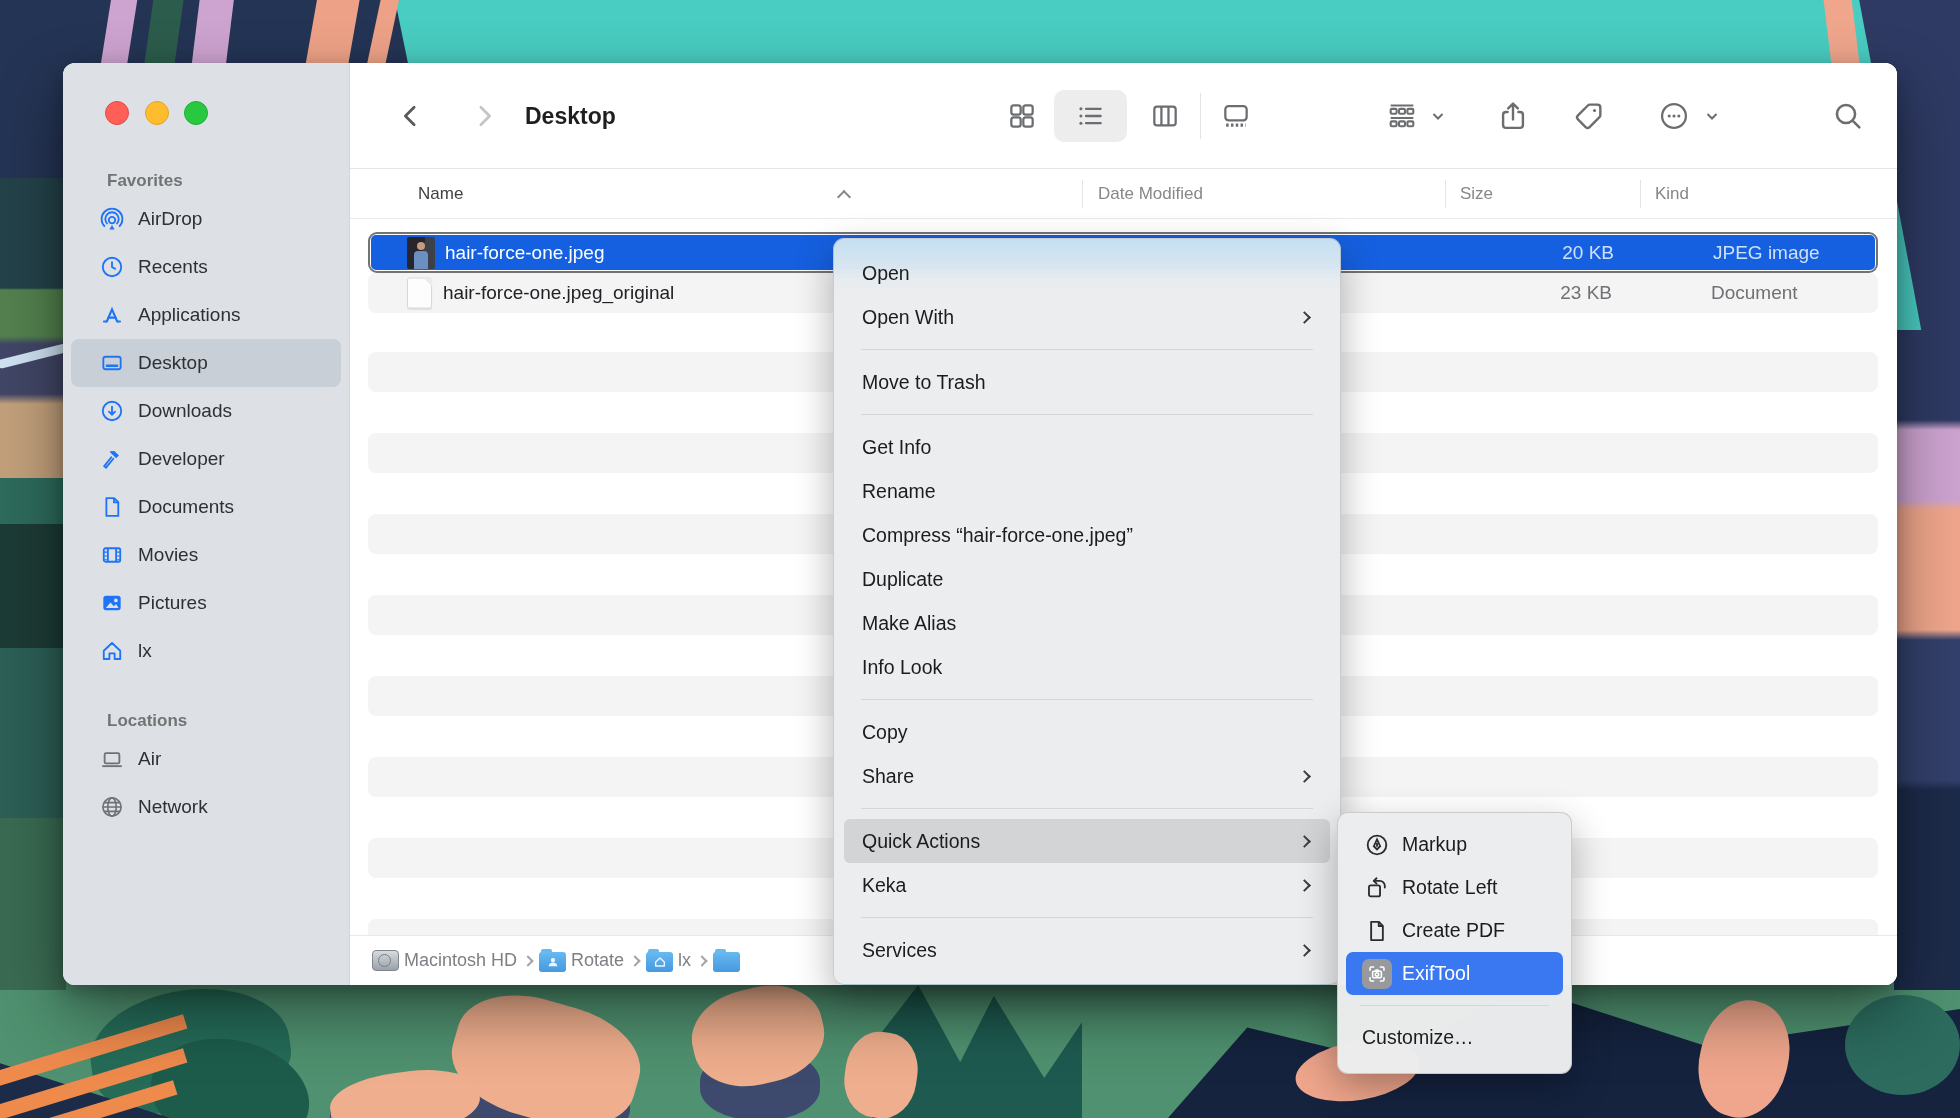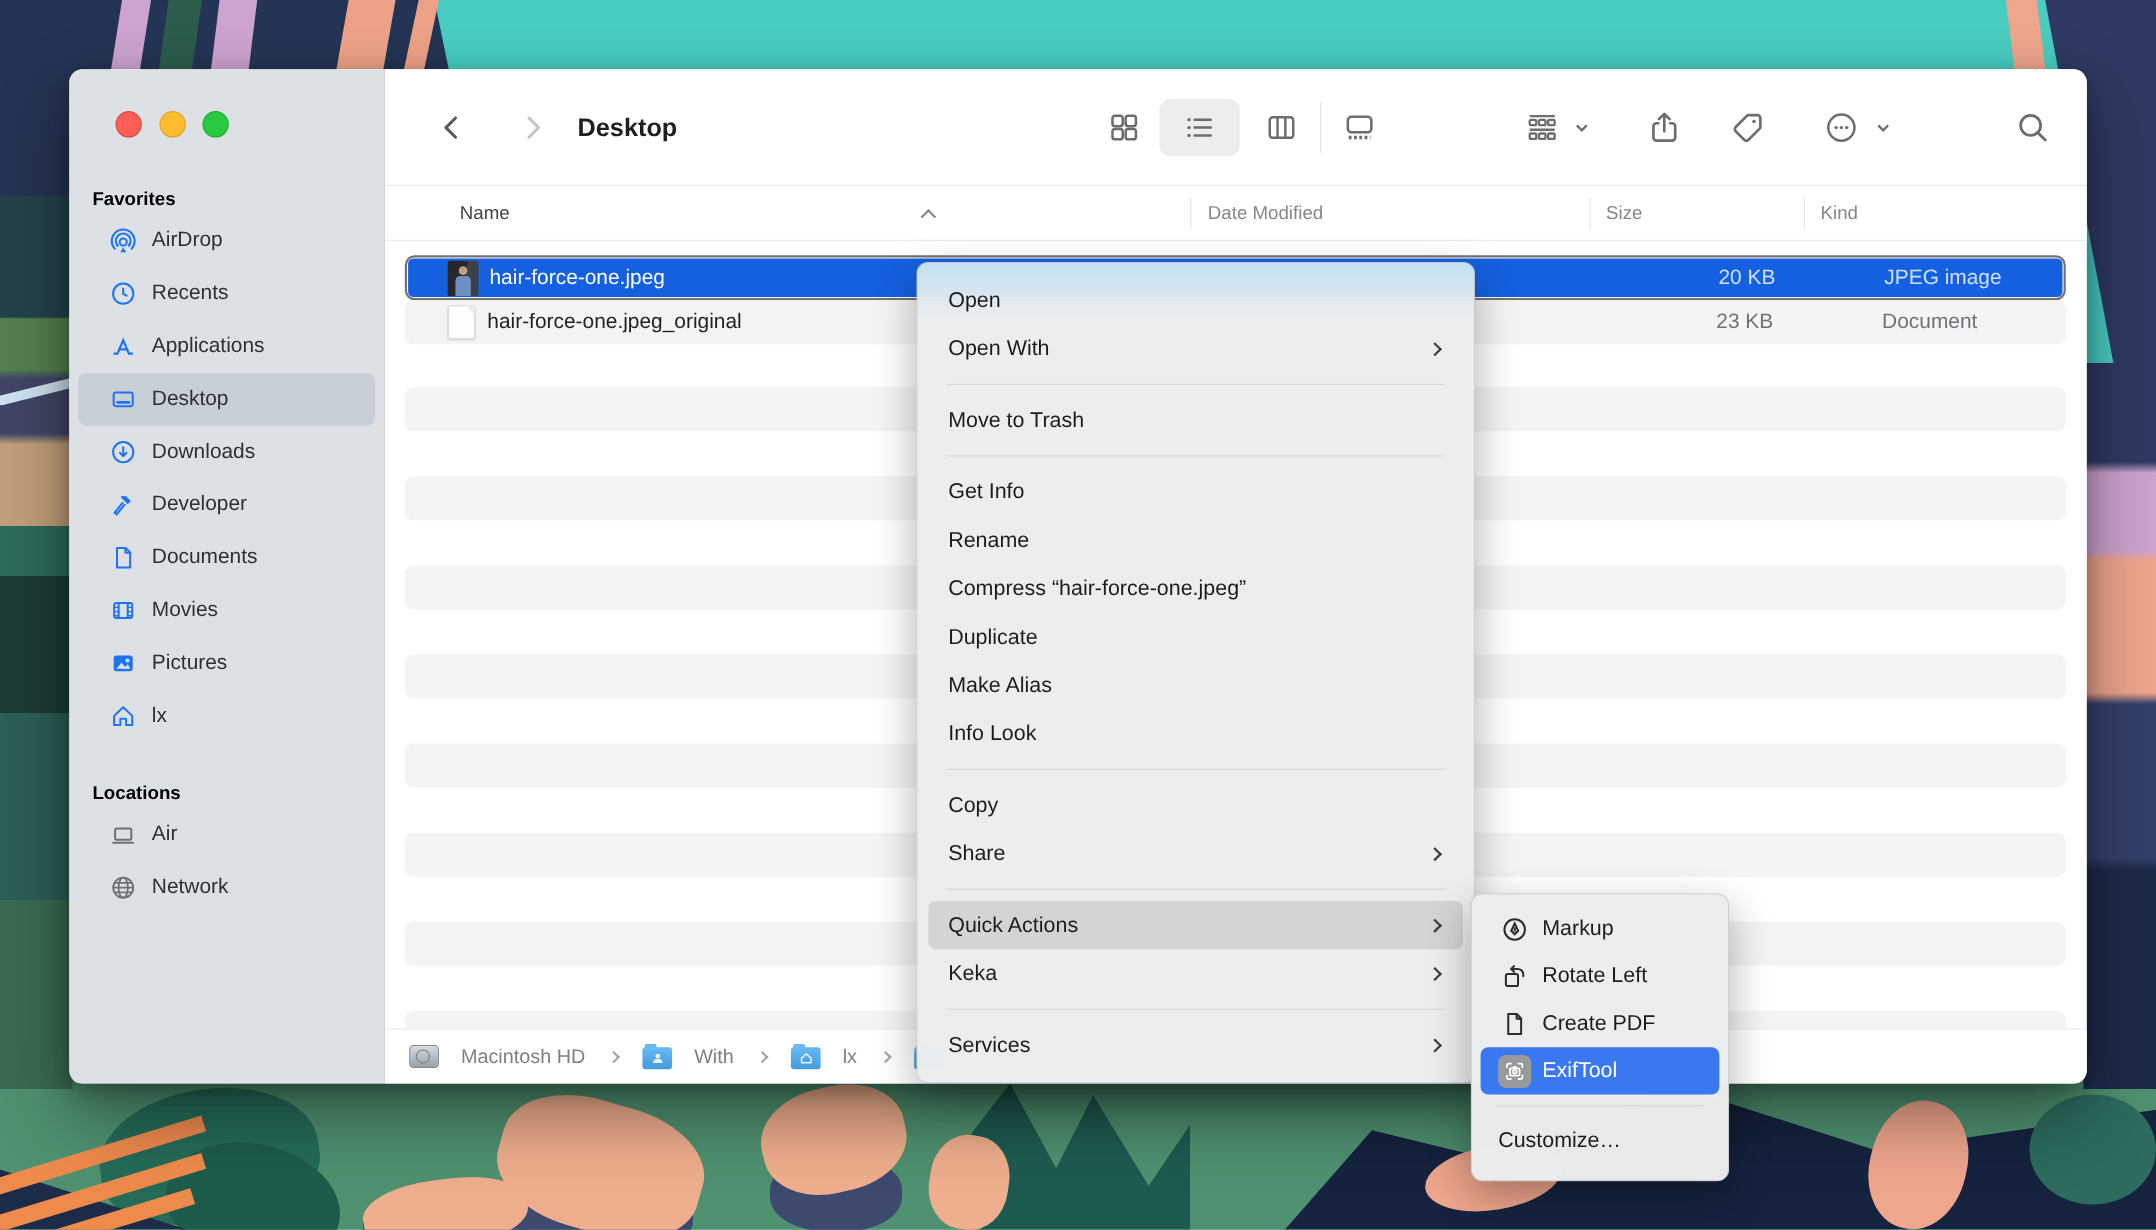--- a/index.html
+++ b/index.html
@@ -44,21 +44,21 @@
   
   .window { position:absolute; left:63px; top:63px; width:1834px; height:922px; border-radius:12px;
     background:#fff; box-shadow:0 28px 64px rgba(0,0,0,.42), 0 6px 18px rgba(0,0,0,.25); z-index:1; overflow:hidden; display:flex; }
 
   
   .sidebar { width:287px; flex:0 0 287px; background:#dde1e6; border-right:1px solid #d2d5da; position:relative; }
   .tl { position:absolute; top:38px; width:24px; height:24px; border-radius:50%; }
   .tl.red { left:42px; background:#ff5f57; border:1px solid #e14942; }
   .tl.yellow { left:82px; background:#febc2e; border:1px solid #e0a624; }
   .tl.green { left:121px; background:#28c840; border:1px solid #1eaf34; }
-  .side-head { margin:0 0 4px 21px; font-size:17px; font-weight:700; color:#000000; }
+  .side-head { margin:0 0 4px 44px; font-size:17px; font-weight:700; color:#737373; }
   .side-head.fav { padding-top:108px; }
   .side-head.loc { margin-top:36px; }
   .side-item { height:48px; display:flex; align-items:center; margin:0 8px; padding-left:28px; border-radius:8px; font-size:19px; color:#2e3033; }
   .side-item.selected { background:#c9cfd7; }
   .side-item .sicon { width:26px; height:26px; margin-right:13px; color:#1f74f5; flex:0 0 26px; }
   .side-item .sicon.gray { color:#6e7277; }
   .sicon svg { width:26px; height:26px; display:block; }
 
   
   .main { flex:1; position:relative; background:#fff; }
@@ -93,21 +93,21 @@
   .cell-name { left:75px; font-weight:400; }
   .cell-size { left:1040px; width:204px; text-align:right; }
   .cell-kind { left:1343px; }
   .thumb { position:absolute; left:37px; top:50%; transform:translateY(-50%); width:28px; height:32px; background:linear-gradient(100deg,#26262c 0 55%,#3c4049 55% 100%); border-radius:2px; overflow:hidden; }
   .thumb::before { content:""; position:absolute; left:10px; top:5px; width:8px; height:8px; border-radius:50%; background:#c79b7e; }
   .thumb::after { content:""; position:absolute; left:7px; top:14px; width:14px; height:18px; border-radius:4px 4px 0 0; background:#6a8fc0; }
   .docicon { position:absolute; left:39px; top:50%; transform:translateY(-50%); width:25px; height:31px; background:#fdfdfd; border:1px solid #d7d8da; border-radius:2.5px; box-shadow:0 1px 1px rgba(0,0,0,.08); }
   .docicon::before { content:""; position:absolute; right:-1px; top:-1px; border-style:solid; border-width:0 9px 9px 0; border-color:transparent #e9ebee transparent transparent; }
 
   
-  .pathbar { position:absolute; left:0; bottom:0; right:0; height:50px; border-top:1px solid #e8e9eb; background:#fff; display:flex; align-items:center; padding-left:22px; font-size:18px; color:#7d8084; gap:20px; }
+  .pathbar { position:absolute; left:0; bottom:0; right:0; height:50px; border-top:1px solid #e8e9eb; background:#fff; display:flex; align-items:center; padding-left:22px; font-size:18px; color:#7d8084; gap:5px; }
   .pb-chev { width:8px; height:8px; border-right:2px solid #a2a6ab; border-top:2px solid #a2a6ab; transform:rotate(45deg); margin:0 2px; }
   .hdd { width:27px; height:21px; border-radius:4px; background:linear-gradient(180deg,#d7dbdf,#9aa1a9); border:1px solid #80868e; position:relative; }
   .hdd::before { content:""; position:absolute; left:5px; top:3px; width:11px; height:11px; border-radius:50%; border:1.5px solid #787f88; }
   .pfolder { width:27px; height:20px; border-radius:3px; background:linear-gradient(180deg,#67b9f0,#459adf); position:relative; margin-top:3px; }
   .pfolder::before { content:""; position:absolute; left:2px; top:-3px; width:11px; height:5px; border-radius:2px 2px 0 0; background:#67b9f0; }
   .pfolder svg { position:absolute; left:50%; top:50%; transform:translate(-50%,-50%); display:block; }
 
   
   .menu { position:absolute; left:833px; top:238px; width:508px; z-index:5; border-radius:11px;
     background:linear-gradient(180deg, rgba(203,228,242,.97) 0, rgba(236,237,238,.985) 52px, rgba(236,237,238,.985) 100%);
@@ -423,21 +423,21 @@
     <div class="pathbar">
       <span class="hdd"></span>
       <span>Macintosh HD</span>
       <span class="pb-chev"></span>
       <span class="pfolder">
           <svg width="13" height="13" viewBox="0 0 24 24" fill="#eaf5fd">
             <circle cx="12" cy="8.5" r="4"></circle>
             <path d="M4 20c0-4.4 3.6-7 8-7s8 2.6 8 7z"></path>
           </svg>
         </span>
-      <span>With</span>
+      <span>Rotate</span>
       <span class="pb-chev"></span>
       <span class="pfolder">
           <svg width="13" height="13" viewBox="0 0 24 24" fill="none" stroke="#eaf5fd" stroke-width="2.6" stroke-linejoin="round">
             <path d="M4 12 12 4.5 20 12v7.5H4z"></path>
           </svg>
         </span>
       <span>lx</span>
       <span class="pb-chev"></span>
       <span class="pfolder"></span>
       <span></span>

